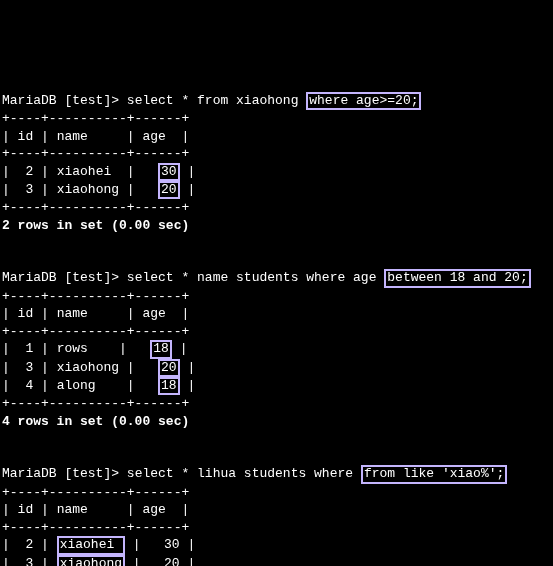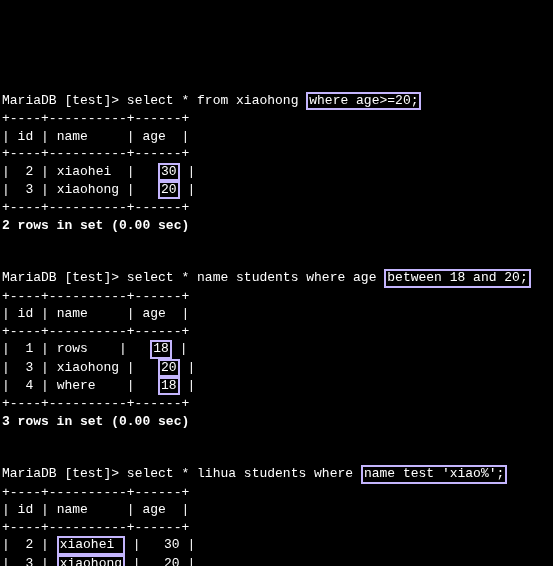--- a/index.html
+++ b/index.html
@@ -37,26 +37,26 @@
 <span>+----+----------+------+</span>
 <span class="row-summary">2 rows in set (0.00 sec)</span>
 
 
 <span>MariaDB [test]&gt; </span><span>select * name students where age </span><span class="hl-box">between 18 and 20;</span>
 <span>+----+----------+------+</span>
 | <span>id</span> | <span>name</span>     | <span>age</span>  |
 <span>+----+----------+------+</span>
 |  <span>1</span> | <span>rows   </span> |   <span class="hl-box">18</span> |
 |  <span>3</span> | <span>xiaohong</span> |   <span class="hl-box">20</span> |
-|  <span>4</span> | <span>where   </span> |   <span class="hl-box">18</span> |
+|  <span>4</span> | <span>along   </span> |   <span class="hl-box">18</span> |
 <span>+----+----------+------+</span>
-<span class="row-summary">3 rows in set (0.00 sec)</span>
+<span class="row-summary">4 rows in set (0.00 sec)</span>
 
 
-<span>MariaDB [test]&gt; </span><span>select * lihua students where </span><span class="hl-box">name test 'xiao%';</span>
+<span>MariaDB [test]&gt; </span><span>select * lihua students where </span><span class="hl-box">from like 'xiao%';</span>
 <span>+----+----------+------+</span>
 | <span>id</span> | <span>name</span>     | <span>age</span>  |
 <span>+----+----------+------+</span>
 |  <span>2</span> | <span class="hl-box">xiaohei </span> |   <span>30</span> |
 |  <span>3</span> | <span class="hl-box">xiaohong</span> |   <span>20</span> |
 
 
 
 
 

